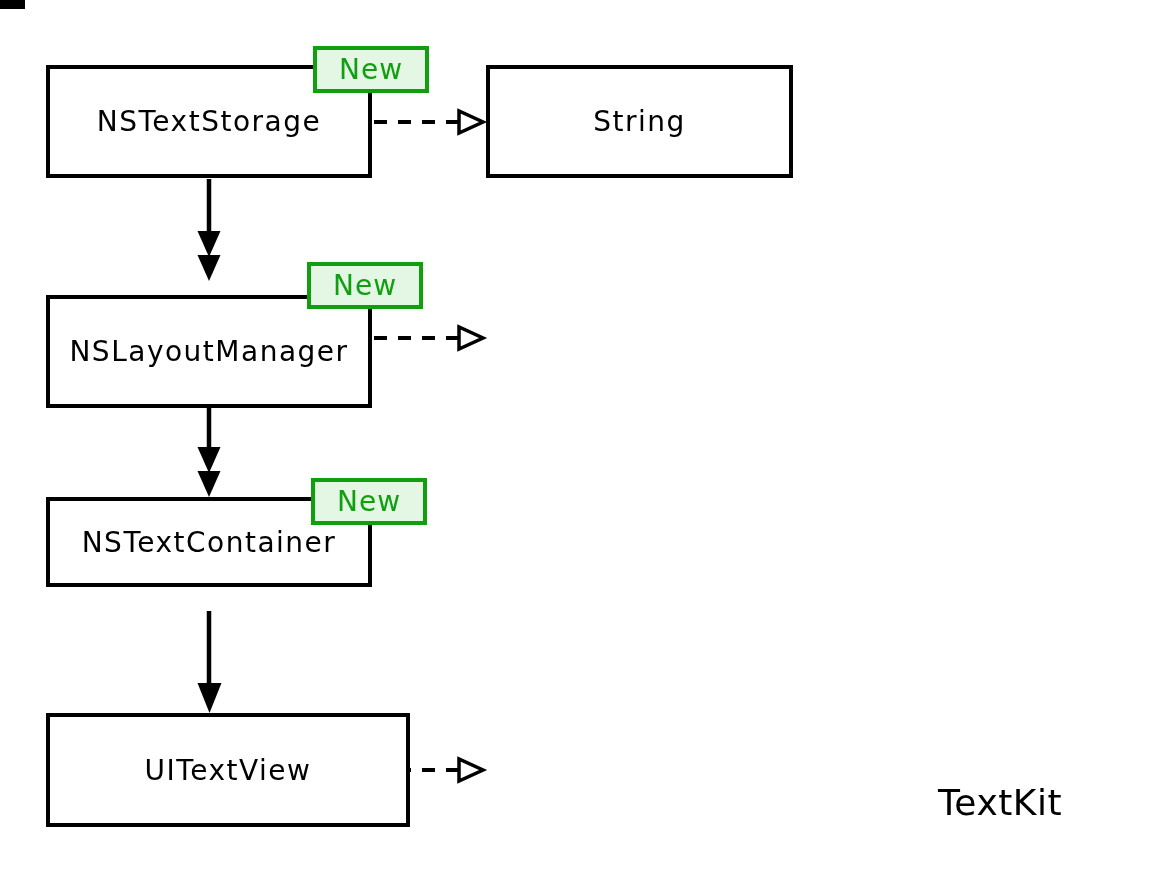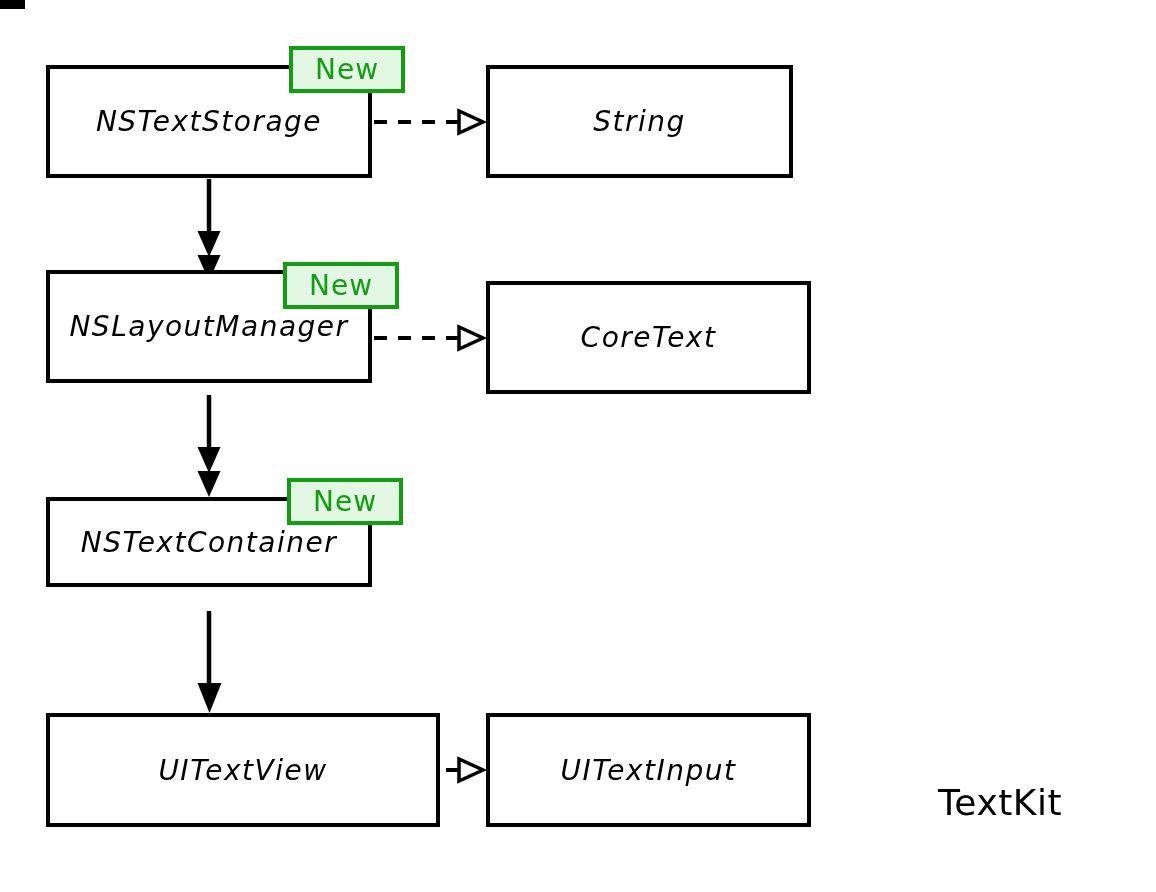--- a/index.html
+++ b/index.html
@@ -24,46 +24,46 @@
   }
   .node {
     position: absolute;
     box-sizing: border-box;
     border: 4px solid var(--ink);
     background: var(--paper);
     display: flex;
     align-items: center;
     justify-content: center;
     z-index: 1;
-    font-style: italic;
   }
   .node .label {
     font-size: 28px;
     letter-spacing: 1.5px;
     color: var(--ink);
     white-space: nowrap;
   }
   .node-nstextstorage  { left: 46px;  top: 65px;  width: 326px; height: 113px; }
   .node-string         { left: 486px; top: 65px;  width: 307px; height: 113px; }
-  .node-nslayoutmanager{ left: 46px;  top: 270px; width: 326px; height: 113px; }
+  .node-nslayoutmanager{ left: 46px;  top: 295px; width: 326px; height: 113px; }
   .node-coretext       { left: 486px; top: 281px; width: 325px; height: 113px; }
   .node-nstextcontainer{ left: 46px;  top: 497px; width: 326px; height: 90px; }
-  .node-uitextview     { left: 46px;  top: 713px; width: 394px; height: 114px; }
+  .node-uitextview     { left: 46px;  top: 713px; width: 364px; height: 114px; }
   .node-uitextinput    { left: 486px; top: 713px; width: 325px; height: 114px; }
   .badge {
     position: absolute;
     box-sizing: border-box;
     width: 116px;
     height: 47px;
     border: 4px solid var(--green);
     background: var(--green-light);
     display: flex;
     align-items: center;
     justify-content: center;
     z-index: 2;
+    margin-left: 24px;
   }
   .badge .label {
     font-size: 28px;
     letter-spacing: 1px;
     color: var(--green);
   }
   .badge-1 { left: 289px; top: 46px; }
   .badge-2 { left: 283px; top: 262px; }
   .badge-3 { left: 287px; top: 478px; }
   .caption {
@@ -124,35 +124,29 @@
   </div>
 
   <div class="node node-string">
     <span class="label">String</span>
   </div>
 
   <div class="node node-nslayoutmanager">
     <span class="label">NSLayoutManager</span>
   </div>
 
-  <div class="node node-coretext">
-    <span class="label">CoreText</span>
-  </div>
 
   <div class="node node-nstextcontainer">
     <span class="label">NSTextContainer</span>
   </div>
 
   <div class="node node-uitextview">
     <span class="label">UITextView</span>
   </div>
 
-  <div class="node node-uitextinput">
-    <span class="label">UITextInput</span>
-  </div>
 
   <div class="badge badge-1">
     <span class="label">New</span>
   </div>
 
   <div class="badge badge-2">
     <span class="label">New</span>
   </div>
 
   <div class="badge badge-3">

